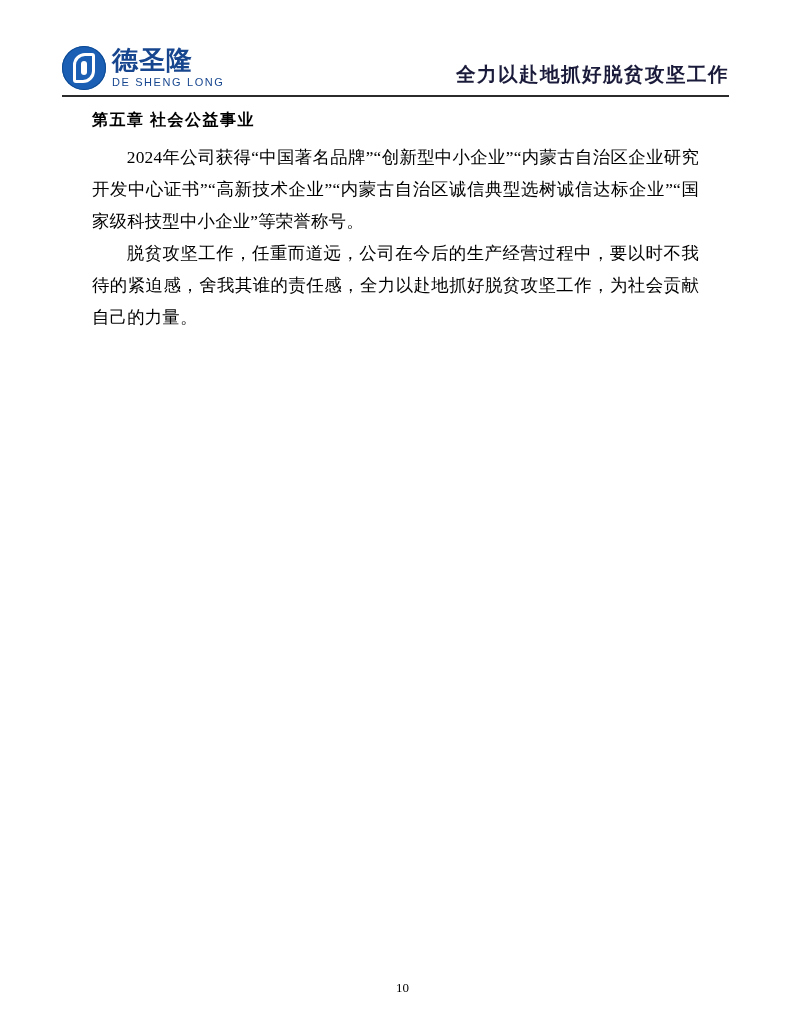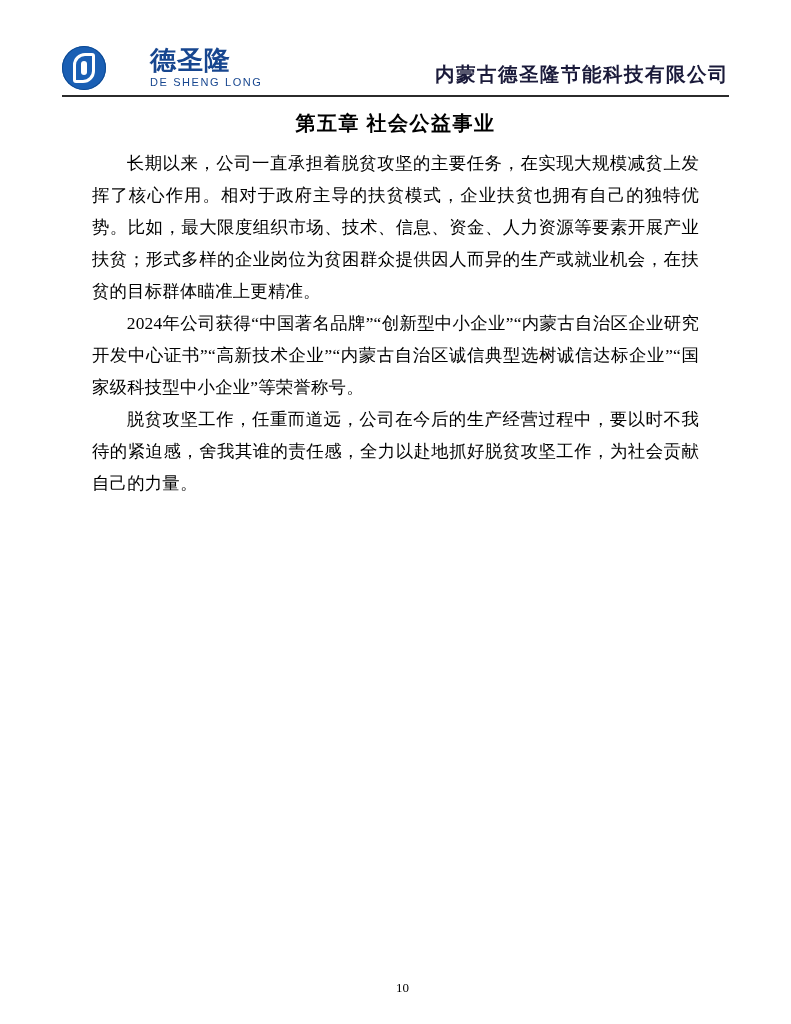--- a/index.html
+++ b/index.html
@@ -63,21 +63,20 @@
     position: absolute;
     left: 19px;
     top: 15px;
     width: 6px;
     height: 14px;
     background: #ffffff;
     border-radius: 3px;
   }
   .logo-text {
     line-height: 1;
-    margin-left: 38px;
   }
   .logo-cn {
     font-family: "Liberation Serif", "DejaVu Serif", serif;
     font-size: 26px;
     font-weight: bold;
     color: #17468f;
     letter-spacing: 1px;
     display: block;
   }
   .logo-en {
@@ -100,22 +99,21 @@
     margin: 3px 62px 0 62px;
     border-bottom: 2px solid #2b2b2b;
   }
 
   
   .content {
     margin: 0 92px 0 92px;
     padding-top: 13px;
   }
   .chapter-title {
-    text-align: center;
-    font-size: 20px;
+    font-size: 16px;
     font-weight: bold;
     letter-spacing: 1.5px;
     margin: 0 0 10px 0;
     font-family: "Liberation Serif", "DejaVu Serif", serif;
   }
   p.body-par {
     font-size: 17.4px;
     line-height: 1.84;
     margin: 0;
     text-align: justify;
@@ -142,26 +140,25 @@
 <div class="page">
 
   <div class="header">
     <div class="logo-block">
       <span class="logo-mark"></span>
       <span class="logo-text">
         <span class="logo-cn">德圣隆</span>
         <span class="logo-en">DE SHENG LONG</span>
       </span>
     </div>
-    <div class="company-name">内蒙古德圣隆节能科技有限公司</div>
+    <div class="company-name">全力以赴地抓好脱贫攻坚工作</div>
   </div>
   <div class="header-rule"></div>
 
   <div class="content">
     <h1 class="chapter-title">第五章  社会公益事业</h1>
-    <p class="body-par">长期以来，公司一直承担着脱贫攻坚的主要任务，在实现大规模减贫上发挥了核心作用。相对于政府主导的扶贫模式，企业扶贫也拥有自己的独特优势。比如，最大限度组织市场、技术、信息、资金、人力资源等要素开展产业扶贫；形式多样的企业岗位为贫困群众提供因人而异的生产或就业机会，在扶贫的目标群体瞄准上更精准。</p>
     <p class="body-par">2024年公司获得“中国著名品牌”“创新型中小企业”“内蒙古自治区企业研究开发中心证书”“高新技术企业”“内蒙古自治区诚信典型选树诚信达标企业”“国家级科技型中小企业”等荣誉称号。</p>
     <p class="body-par">脱贫攻坚工作，任重而道远，公司在今后的生产经营过程中，要以时不我待的紧迫感，舍我其谁的责任感，全力以赴地抓好脱贫攻坚工作，为社会贡献自己的力量。</p>
   </div>
 
   <div class="page-number">10</div>
 
 </div>
 
 </body></html>

